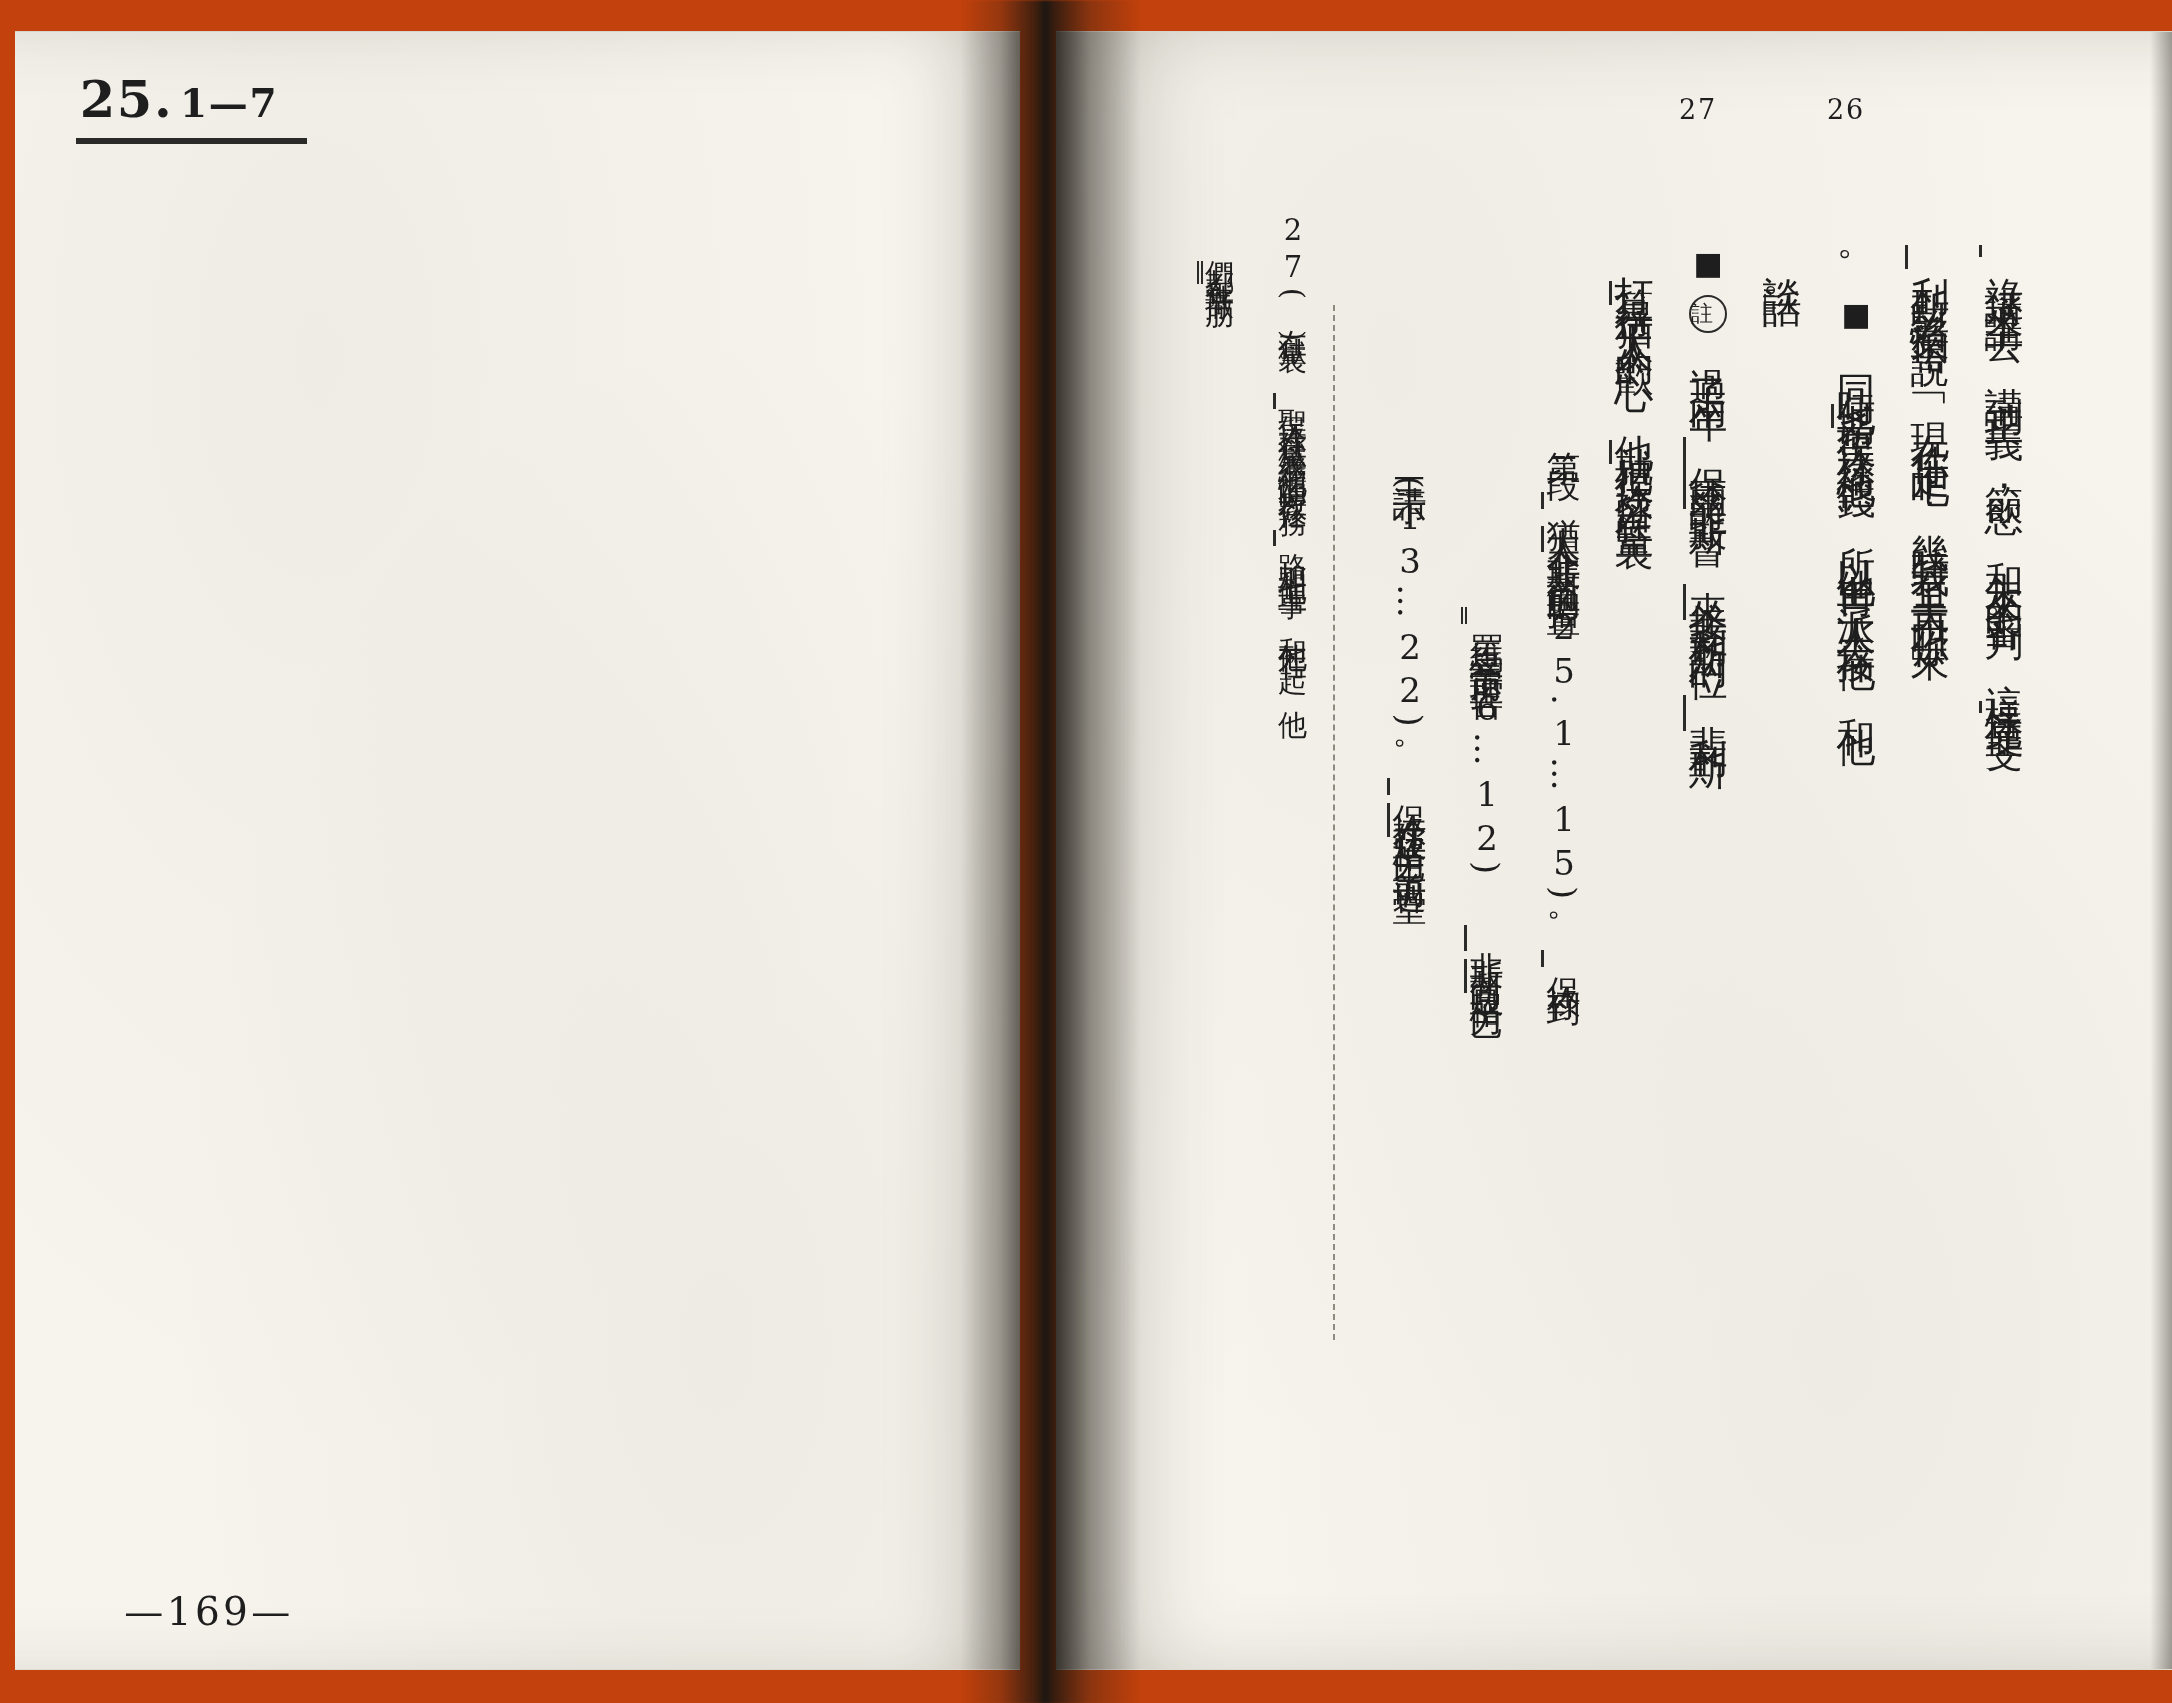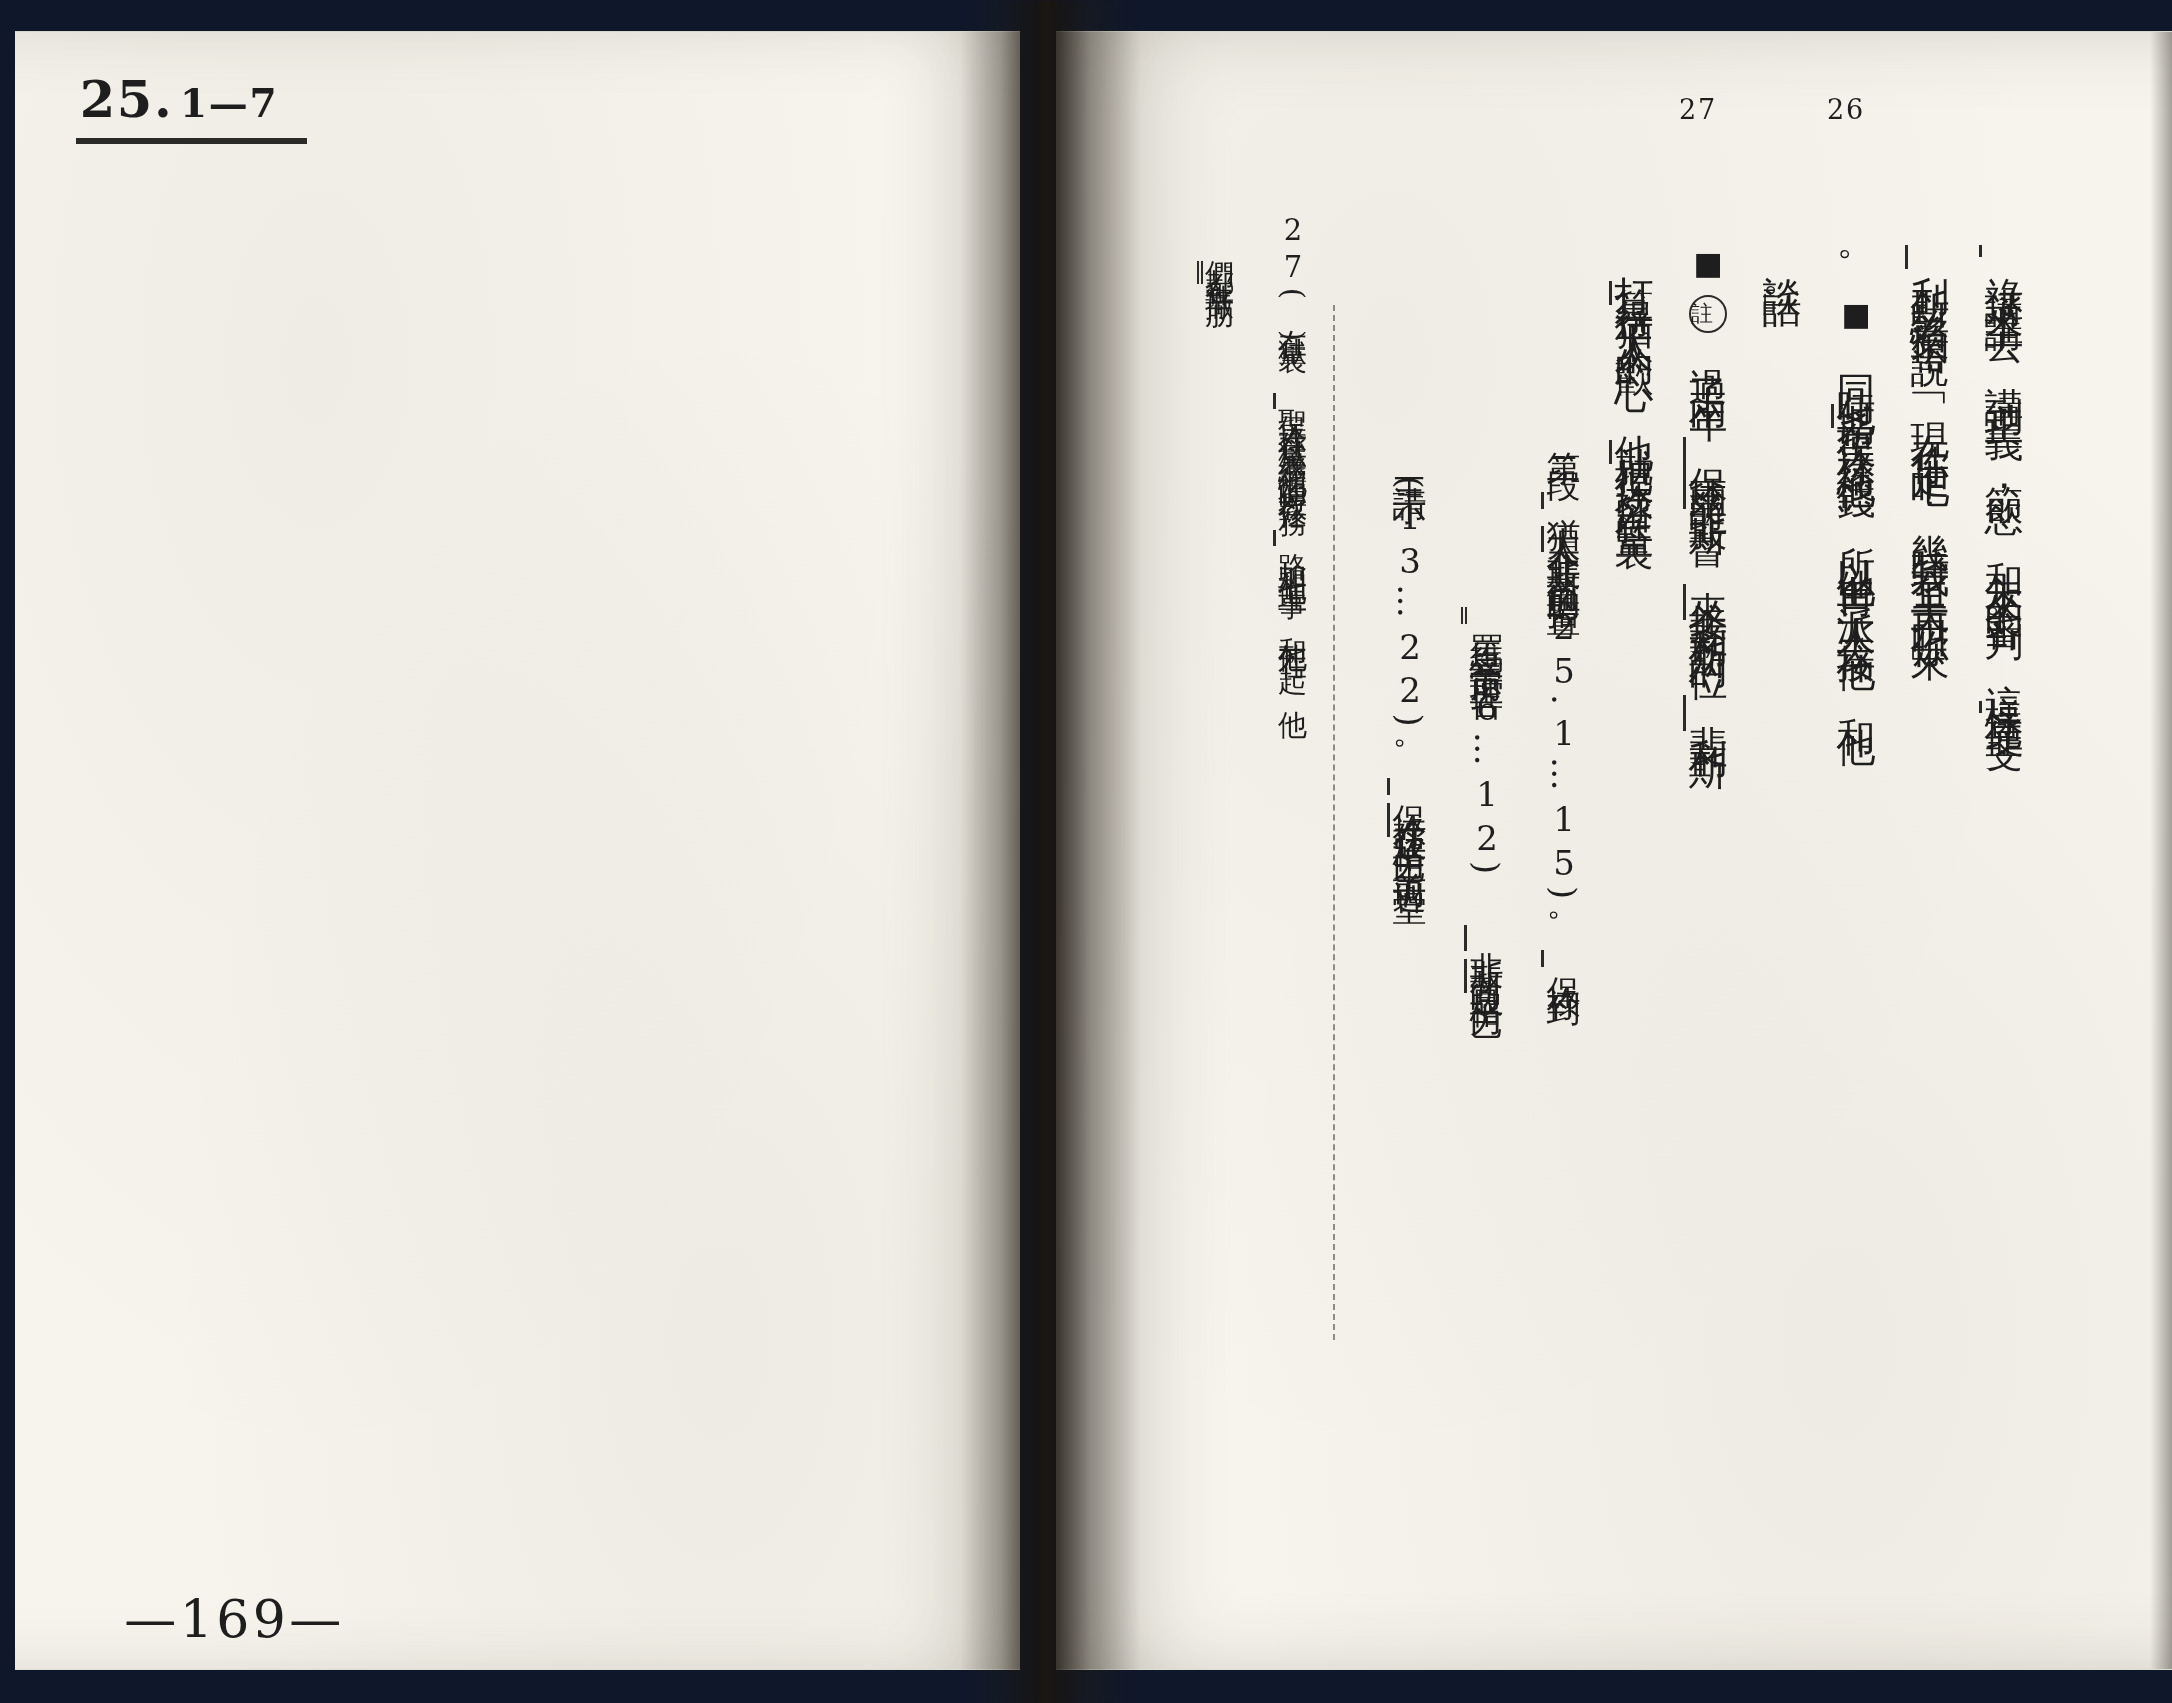--- a/index.html
+++ b/index.html
@@ -1,18 +1,18 @@
 <!DOCTYPE html>
 <html style="--ink: #1e1e1e; --paper: #f6f4ed; --gutter: #1c1712;font-size:13.6px"><head>
 <meta charset="utf-8">
 <style>
   html,body{margin:0;padding:0;background:#ffffff;}
   #canvas{
     position:relative;width:2172px;height:1704px;overflow:hidden;
-    background:#0f172a;
+    background:#c2410c;
     font-family:"DejaVu Serif","Liberation Serif",serif;
   }
   
   .page{
     position:absolute;top:31px;height:1637px;
     background:var(--paper,#f6f4ed);
     border-top:1.7px solid #d9d6cb;border-bottom:1.7px solid #dedbd2;
   }
   .page-left{left:15.3px;width:1005px;
     box-shadow:inset -77px 0 94px -43px rgba(60,50,35,.38);}
@@ -34,21 +34,21 @@
         rgba(35,30,24,0) 100%);
     filter:blur(0.9px);
   }
   
   .page-header{position:absolute;color:var(--ink,#1e1e1e);font-weight:bold;
     border-bottom:6px solid #2a2a28;padding:0 29px 8.5px 3.4px;letter-spacing:1.7px;}
   .hdr-left{left:61px;top:37px;}
   .hdr-chap{font-size:51px;}
   .hdr-range{font-size:39px;}
   
-  .page-number{position:absolute;top:1557px;font-size:52px;color:var(--ink,#1e1e1e);letter-spacing:3.4px;}
+  .page-number{position:absolute;top:1557px;font-size:39px;color:var(--ink,#1e1e1e);letter-spacing:3.4px;}
   .pn-left{left:109px;}
   
   .vtext-area{
     position:absolute;top:128px;height:1487px;
     writing-mode:vertical-rl;text-orientation:mixed;
     color:var(--ink,#1e1e1e);z-index:3;
   }
   .area-right{right:141px;width:865px;}
   .vcol{position:relative;box-sizing:border-box;}
   .t-main   {width:74px;font-size:39px;letter-spacing:12px;}

